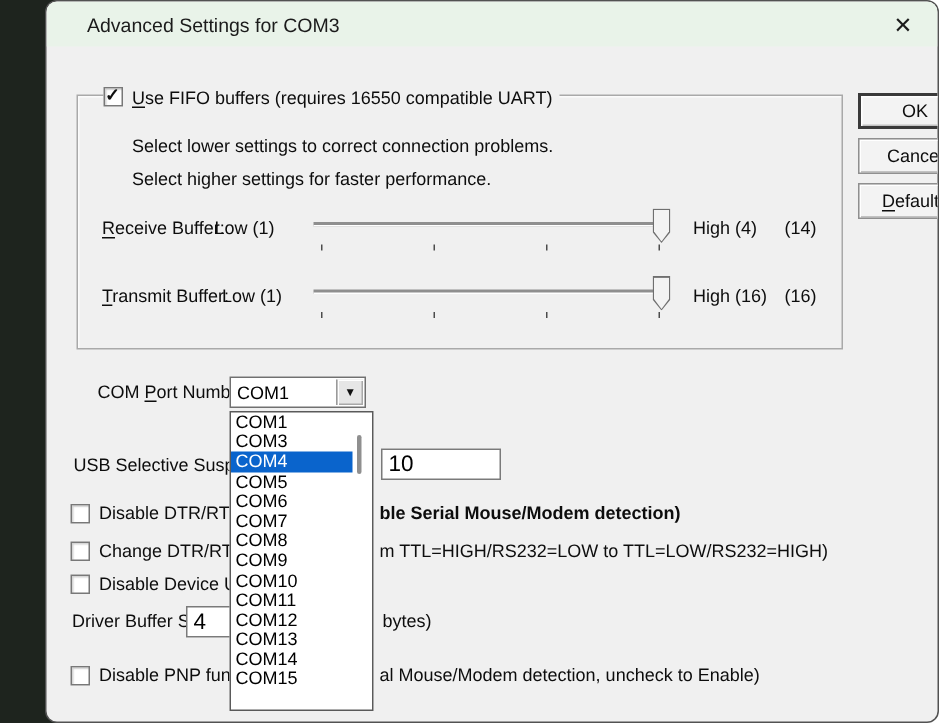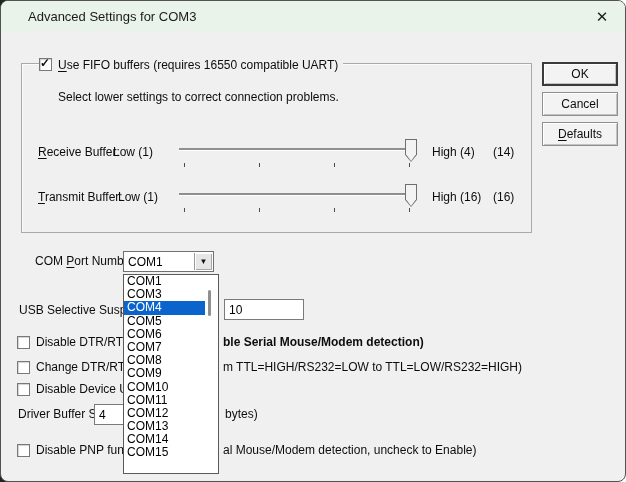--- a/index.html
+++ b/index.html
@@ -6,20 +6,21 @@
   body{
     width:626px;height:482px;overflow:hidden;
     background:linear-gradient(90deg,#1e241e 0%,#1e241e 42%,#d9d9d9 55%,#ffffff 100%);
     font-family:"Liberation Sans",sans-serif;
     -webkit-font-smoothing:antialiased;
   }
   .window{
     position:absolute;inset:0;box-sizing:border-box;
     background:#f0f0f0;border:1px solid #525252;border-radius:8px;
     overflow:hidden;
+    margin-left:30px;
   }
   .titlebar{
     position:absolute;left:0;top:0;right:0;height:30px;
     background:#e9f3e9;display:flex;align-items:center;
   }
   .title-text{font-size:13px;color:#1b1b1b;margin-left:27px;white-space:nowrap;}
   .close-btn{
     position:absolute;right:13px;top:6px;width:20px;height:20px;
     display:flex;align-items:center;justify-content:center;
     font-size:15px;color:#1b1b1b;cursor:default;
@@ -80,21 +81,21 @@
     height:13.2px;line-height:13.3px;font-size:12px;color:#000;padding-left:3px;
     white-space:nowrap;cursor:default;
   }
   .list-item.selected{background:#0a64cc;color:#ffffff;margin-right:13px;}
   .scroll-thumb{
     position:absolute;right:7px;top:15px;width:3px;height:26px;background:#8f8f8f;border-radius:2px;z-index:11;
   }
 
   .field{
     position:absolute;box-sizing:border-box;background:#ffffff;border:1px solid #7a7a7a;
-    font-family:"Liberation Sans",sans-serif;font-size:12px;color:#000;padding:0 0 0 4px;margin:0;
+    font-family:"Liberation Sans",sans-serif;font-size:15px;color:#000;padding:0 0 0 4px;margin:0;
   }
   .cb-row{position:absolute;display:flex;align-items:center;gap:6px;height:14px;font-size:12px;color:#0d0d0d;white-space:nowrap;z-index:1;}
 </style>
 </head>
 <body>
 
 <div class="window">
 
   <div class="titlebar">
     <span class="title-text">Advanced Settings for COM3</span>
@@ -104,20 +105,21 @@
   <div class="groupbox"></div>
 
   <div class="fifo-row">
     <span class="cb">
       <span class="mark">✓</span>
     </span>
     <span><span class="ul">U</span><span>se FIFO buffers (requires 16550 compatible UART)</span></span>
   </div>
 
   <div class="txt" style="left:57px;top:89px;">Select lower settings to correct connection problems.</div>
+  <div class="txt" style="left:57px;top:111px;">Select higher settings for faster performance.</div>
 
   <div class="txt" style="left:37px;top:144px;"><span class="ul">R</span><span>eceive Buffer:</span></div>
   <div class="txt" style="left:112px;top:144px;">Low (1)</div>
   <div class="track" style="left:178px;top:147px;width:235px;"></div>
   <div class="thumb" style="left:404px;top:138px;"></div>
   <div class="tick" style="left:183px;top:162px;"></div>
   <div class="tick" style="left:258px;top:162px;"></div>
   <div class="tick" style="left:333px;top:162px;"></div>
   <div class="tick" style="left:408px;top:162px;"></div>
   <div class="txt" style="left:431px;top:144px;">High (4)</div>

